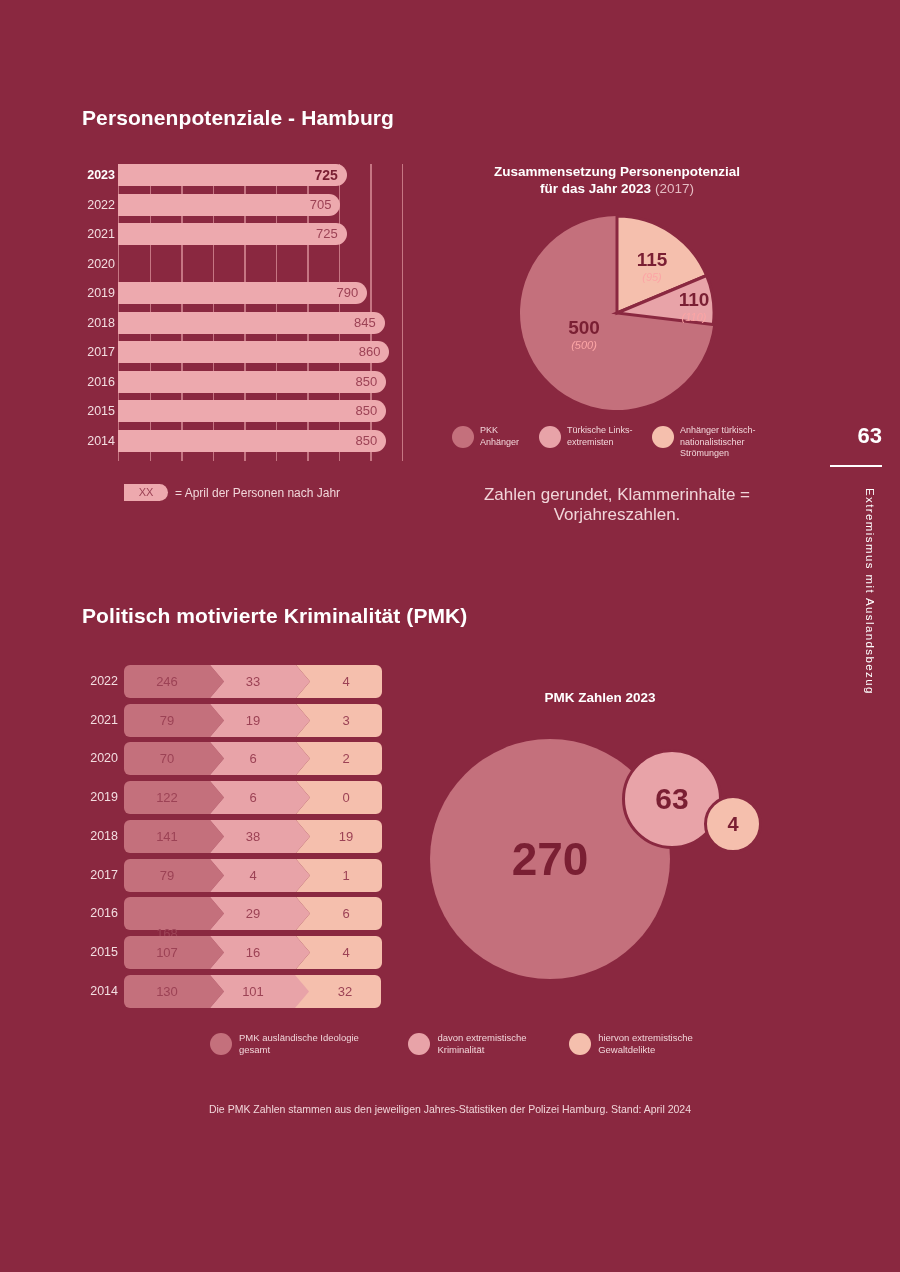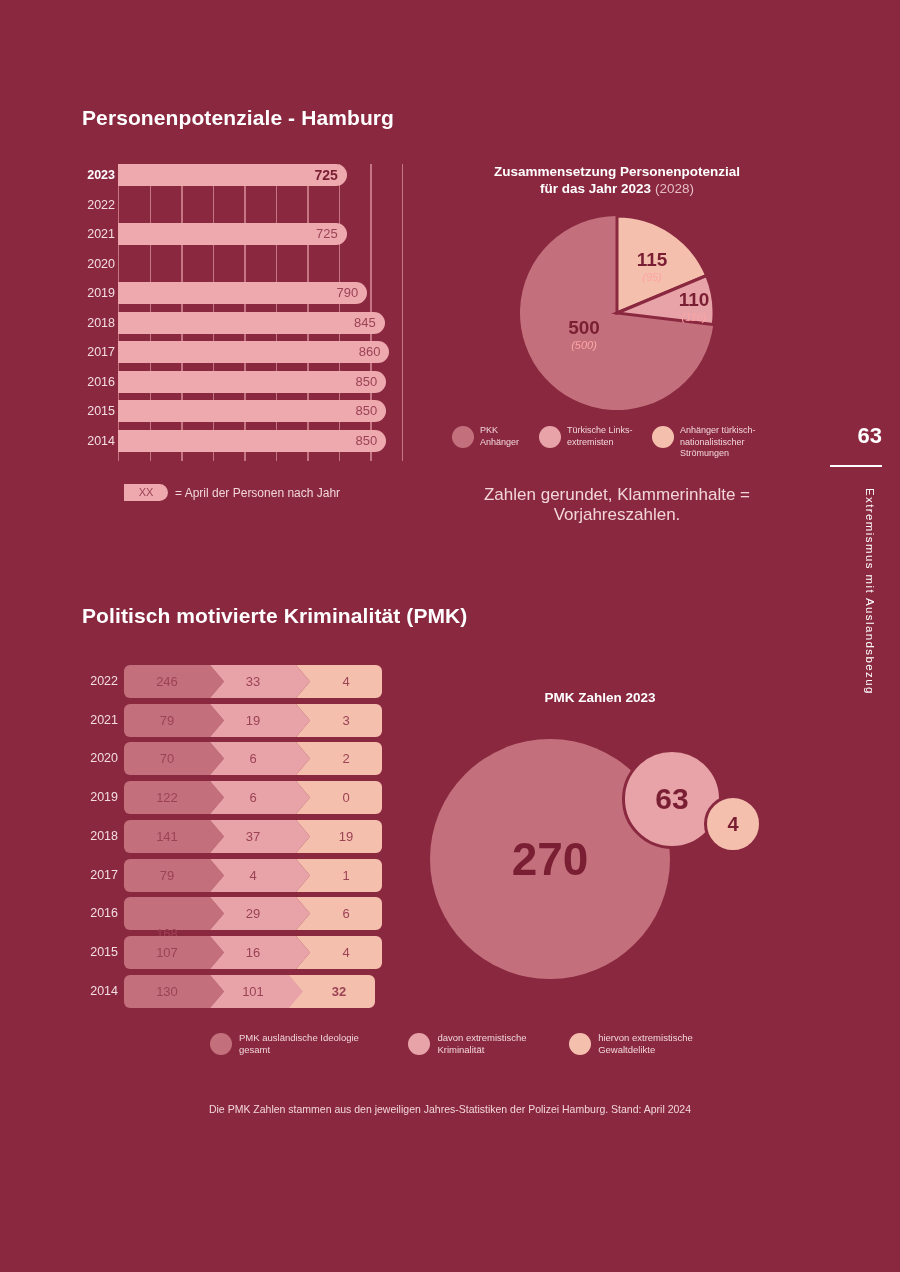--- a/index.html
+++ b/index.html
@@ -149,20 +149,23 @@
       </div>
     <div id="bc-rows">
         <div class="bc-row current" style="top: 0px;">
           <div class="bc-year">2023</div>
           <div class="bc-bar" style="width: 228.778px; background: rgb(237, 169, 174);">
             <div class="bc-val">725</div>
           </div>
         </div>
         <div class="bc-row" style="top: 29.5px;">
           <div class="bc-year">2022</div>
+          <div class="bc-bar" style="width: 222.467px; background: rgb(237, 169, 174);">
+            <div class="bc-val">705</div>
+          </div>
         </div>
         <div class="bc-row" style="top: 59px;">
           <div class="bc-year">2021</div>
           <div class="bc-bar" style="width: 228.778px; background: rgb(237, 169, 174);">
             <div class="bc-val">725</div>
           </div>
         </div>
         <div class="bc-row" style="top: 88.5px;">
           <div class="bc-year">2020</div>
         </div>
@@ -207,21 +210,21 @@
 
   <div id="bar-legend">
     <div class="bl-chip" style="background: rgb(237, 169, 174);">XX</div>
     <div class="bl-text">= April der Personen nach Jahr</div>
   </div>
 
   <div id="piechart-block">
     <div class="pie-title">
       <span>Zusammensetzung Personenpotenzial</span><br>
       <span>für das Jahr 2023</span>
-      <span class="yr">(2028)</span>
+      <span class="yr">(2017)</span>
     </div>
     <div id="pie-wrap">
       <svg id="pie-svg" width="200" height="200" viewBox="0 0 200 200">
 
         <path id="slice-500" d="M100,100 L100,3 A97,97 0 1,0 196.3,111.6 Z" fill="#c4707c"></path>
 
         <path id="slice-115" d="M100,100 L100,3 A97,97 0 0,1 189.6,62.5 Z" fill="#f5bfad" stroke="#8a2840" stroke-width="3"></path>
 
         <path id="slice-110" d="M100,100 L189.6,62.5 A97,97 0 0,1 196.3,111.6 Z" fill="#e8a3a8" stroke="#8a2840" stroke-width="3"></path>
       </svg>
@@ -359,21 +362,21 @@
         <div class="cv-seg" style="left: 42px; width: 100px;">
           <svg width="100" height="33">
             <path d="M6,0 H86 L100,16.5 L86,33 H6 A6,6 0 0,1 0,27 V6 A6,6 0 0,1 6,0 Z" fill="#c4707c"></path>
           </svg>
           <div class="cv-num" style="padding-right: 14px;">141</div>
         </div>
         <div class="cv-seg" style="left: 128px; width: 100px;">
           <svg width="100" height="33">
             <path d="M0,0 H86 L100,16.5 L86,33 H0 L14,16.5 Z" fill="#e8a3a8"></path>
           </svg>
-          <div class="cv-num" style="padding-right: 14px;">37</div>
+          <div class="cv-num" style="padding-right: 14px;">38</div>
         </div>
         <div class="cv-seg" style="left: 214px; width: 100px;">
           <svg width="100" height="33">
             <path d="M0,0 H80 A6,6 0 0,1 86,6 V27 A6,6 0 0,1 80,33 H0 L14,16.5 Z" fill="#f5bfad"></path>
           </svg>
           <div class="cv-num" style="padding-right: 0px;">19</div>
         </div>
       </div>
       <div class="cv-row" style="top: 193.5px;">
         <div class="cv-year">2017</div>
@@ -445,21 +448,21 @@
             <path d="M6,0 H86 L100,16.5 L86,33 H6 A6,6 0 0,1 0,27 V6 A6,6 0 0,1 6,0 Z" fill="#c4707c"></path>
           </svg>
           <div class="cv-num" style="padding-right: 14px;">130</div>
         </div>
         <div class="cv-seg" style="left: 128px; width: 100px;">
           <svg width="100" height="33">
             <path d="M0,0 H86 L100,16.5 L86,33 H0 L14,16.5 Z" fill="#e8a3a8"></path>
           </svg>
           <div class="cv-num" style="padding-right: 14px;">101</div>
         </div>
-        <div class="cv-seg" style="left: 207px; width: 100px; font-weight: bold;">
+        <div class="cv-seg" style="left: 213px; width: 100px;">
           <svg width="100" height="33">
             <path d="M0,0 H80 A6,6 0 0,1 86,6 V27 A6,6 0 0,1 80,33 H0 L14,16.5 Z" fill="#f5bfad"></path>
           </svg>
           <div class="cv-num" style="padding-right: 0px;">32</div>
         </div>
       </div>
     </div>
 
   <div id="bubble-block">
     <div class="bub-title">PMK Zahlen 2023</div>

